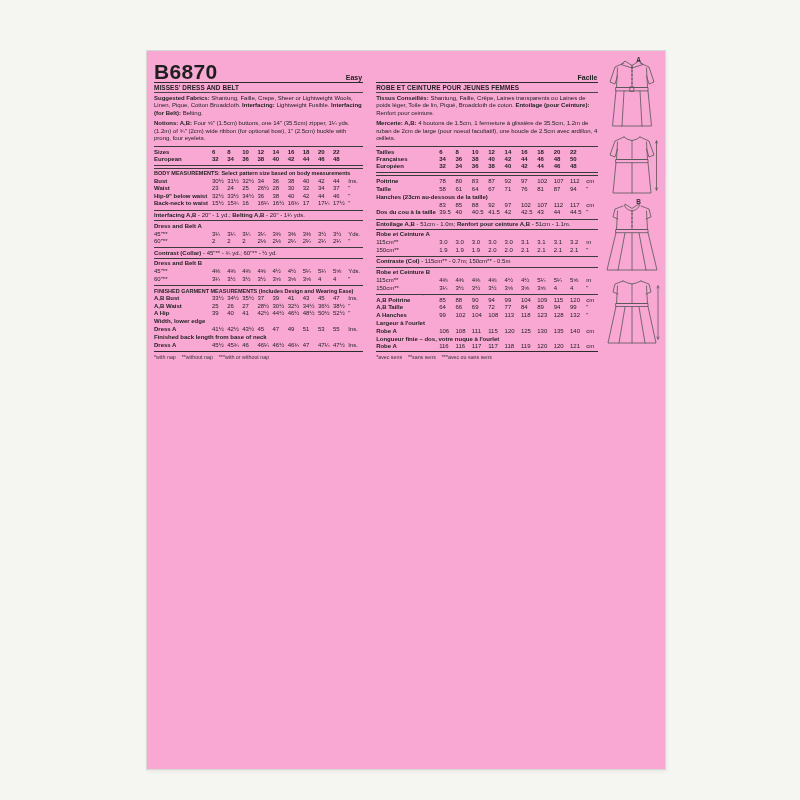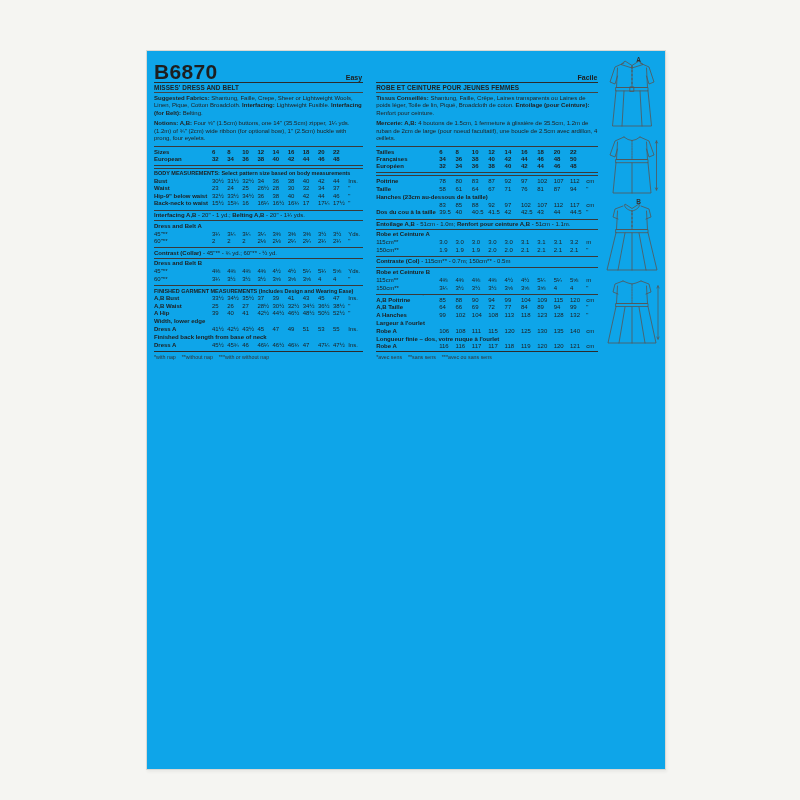--- a/index.html
+++ b/index.html
@@ -4,21 +4,21 @@
 <style>
   html,body{margin:0;padding:0;}
   body{
     width:800px;height:800px;position:relative;overflow:hidden;
     background:#f5f5f2;
     font-family:"Liberation Sans","DejaVu Sans",sans-serif;
     color:#1e1e1e;
   }
   .sheet{
     position:absolute;left:146px;top:50px;width:520px;height:720px;
-    background:#0ea5e9;border:1px solid #d9d9d4;box-sizing:border-box;
+    background:#f9a8d4;border:1px solid #d9d9d4;box-sizing:border-box;
     box-shadow:1px 2px 3px rgba(0,0,0,0.05);
     padding:7px 5px 0 7px;
   }
   .cols{display:flex;align-items:flex-start;}
   .col{display:flex;flex-direction:column;height:302px;box-sizing:border-box;}
   .col-en{width:214px;}
   .col-fr{width:224px;margin-left:13px;}
   .col-art{width:58px;margin-left:5px;display:flex;flex-direction:column;align-items:center;}
   .blocks{display:flex;flex-direction:column;flex:1;min-height:0;}
 

